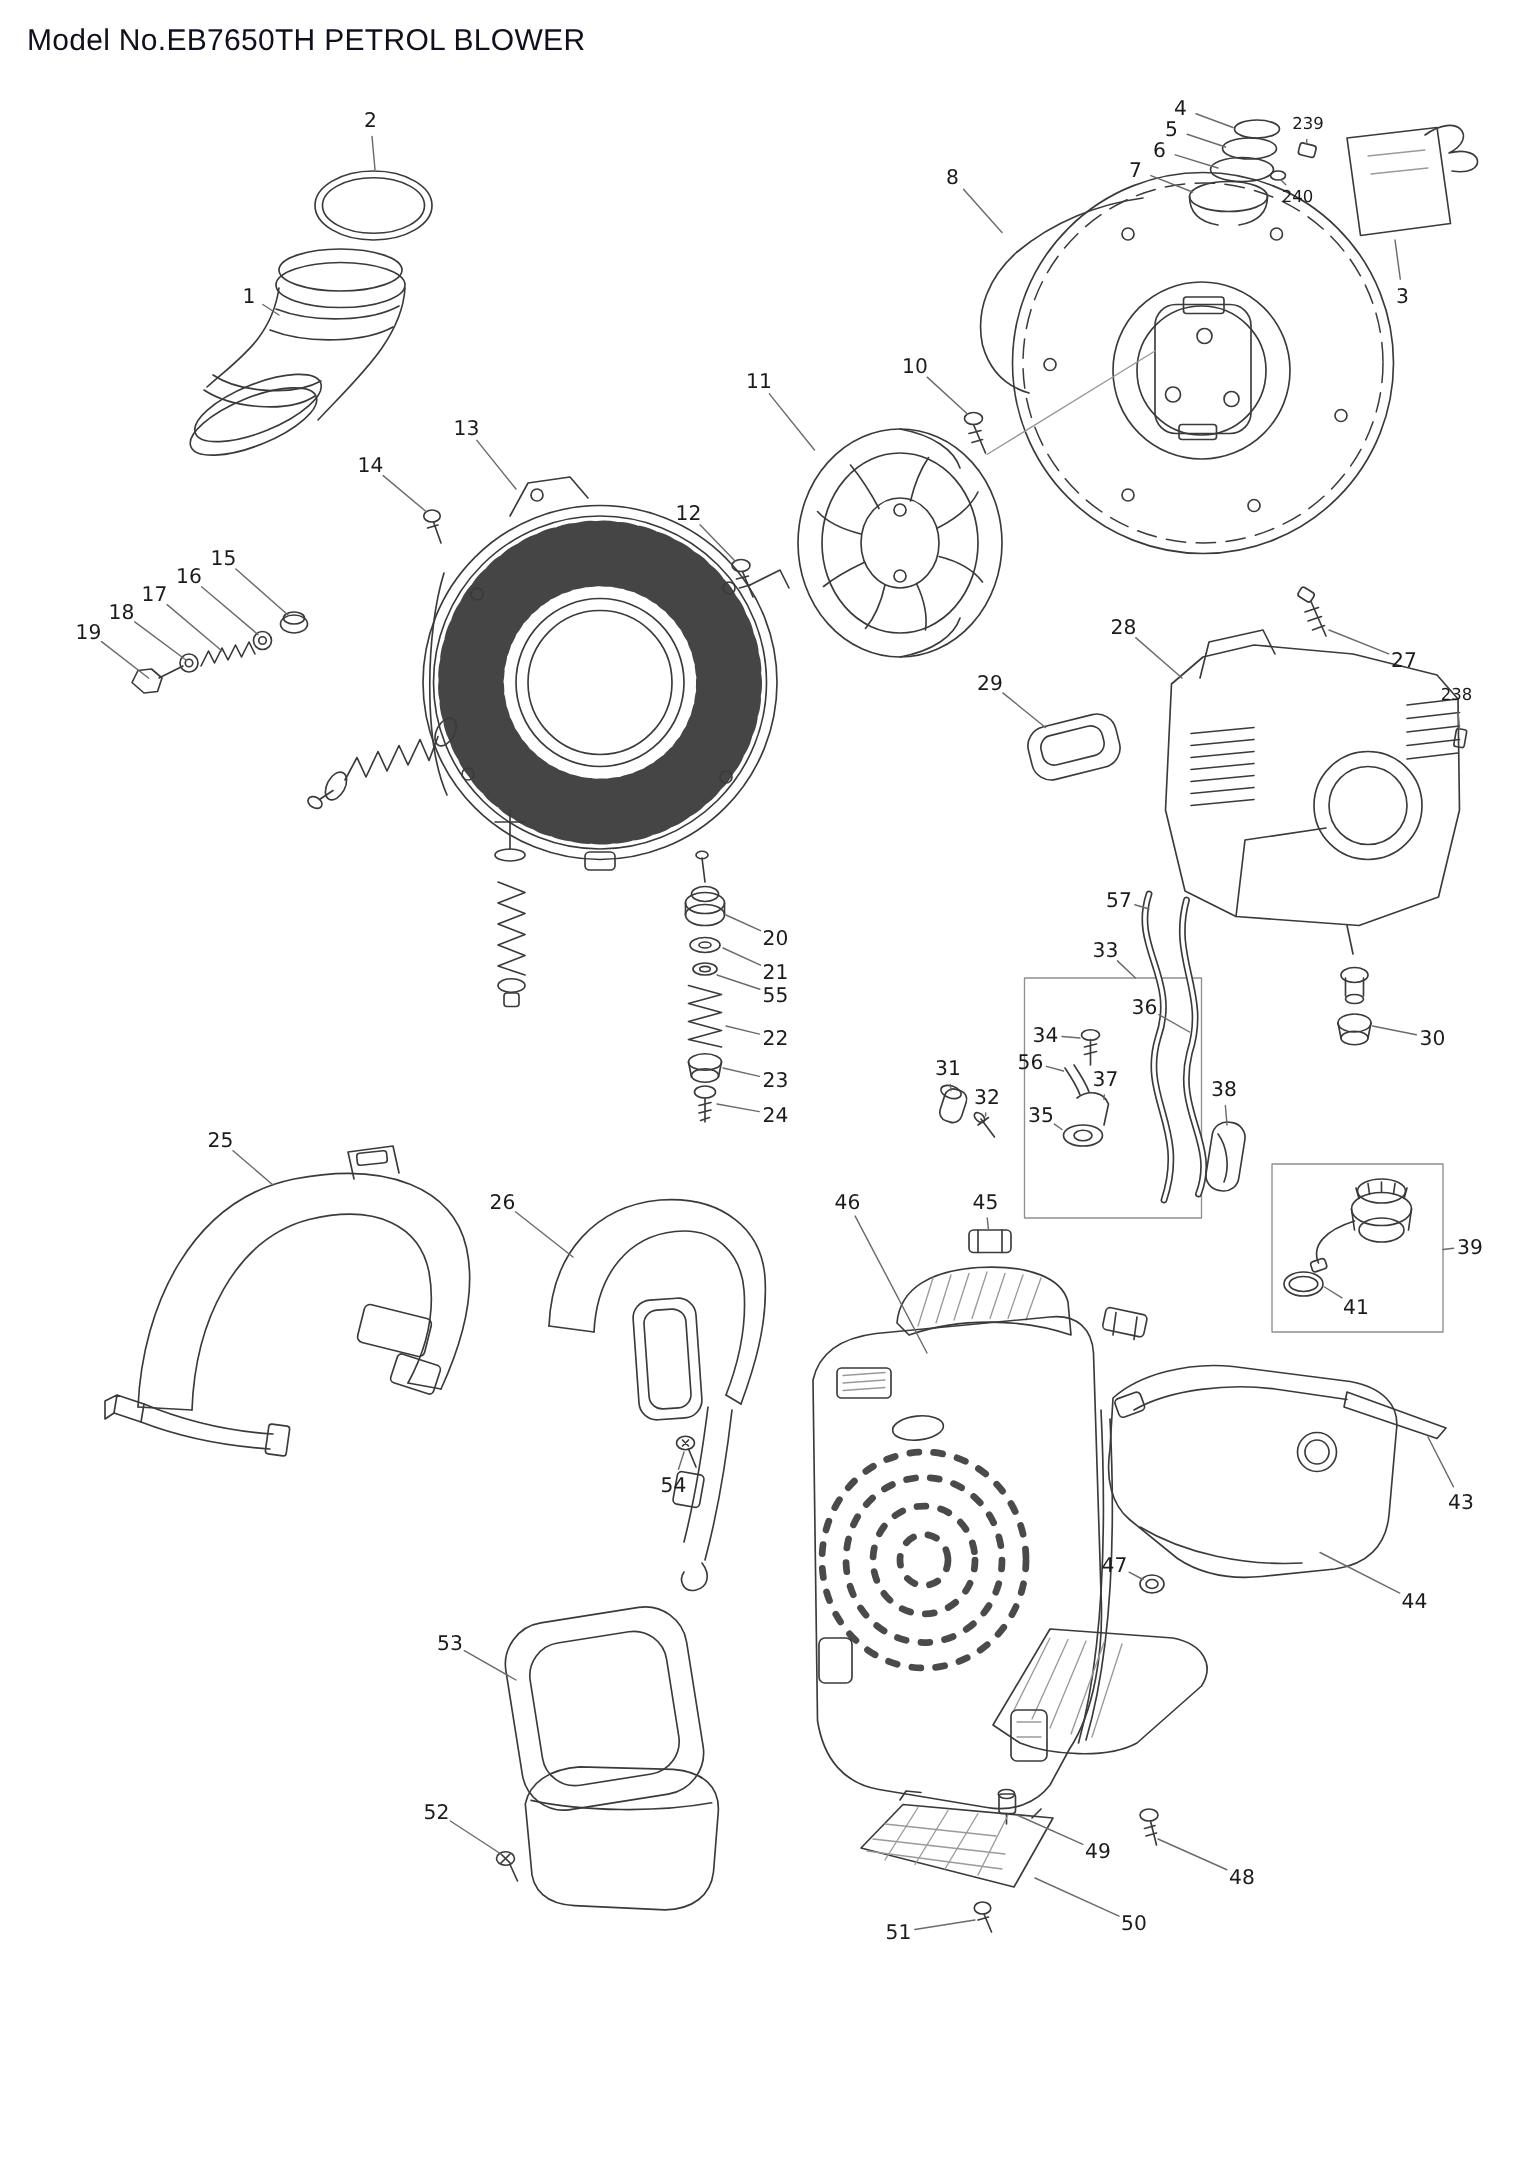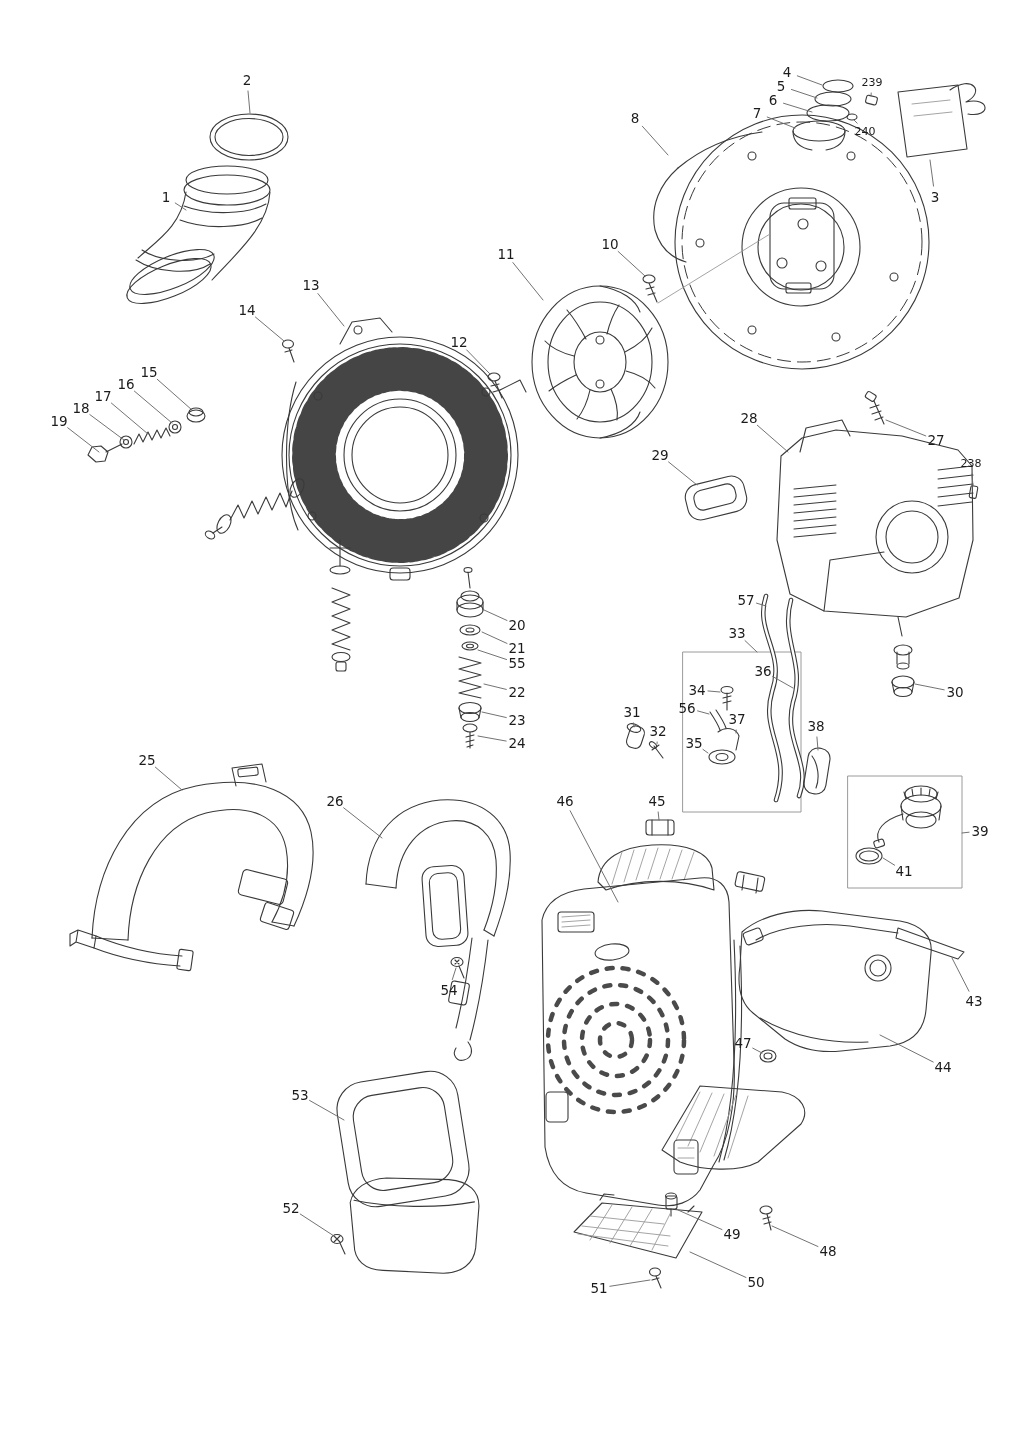--- a/index.html
+++ b/index.html
@@ -18,20 +18,21 @@
   #art .box{stroke:#8f8f8f;stroke-width:.9;}
   #art .wfill{fill:#fff;stroke:none;}
   #art .leader{stroke:#6b6b6b;stroke-width:.95;}
   #art text.callout{font:13.5px "DejaVu Sans",sans-serif;fill:#1b1b1b;text-anchor:middle;stroke:none;}
   #art text.callout.sm{font-size:11px;}
 </style>
 </head>
 <body>
 
 <div id="page">
+  <div class="title">Model No.EB7650TH PETROL BLOWER</div>
 
   <svg id="art" viewBox="0 0 1024 1448" width="1024" height="1448" xmlns="http://www.w3.org/2000/svg">
 
     <g>
       <ellipse cx="227" cy="180" rx="41" ry="14"></ellipse>
       <ellipse cx="227" cy="190" rx="43" ry="15"></ellipse>
       <path d="M186 192 C181 226 158 240 138 258"></path>
       <path d="M270 192 C268 226 238 252 212 280"></path>
       <ellipse cx="172" cy="272" rx="45" ry="16" transform="rotate(-22 172 272)"></ellipse>
       <ellipse cx="169" cy="281" rx="45" ry="16" transform="rotate(-22 169 281)"></ellipse>

